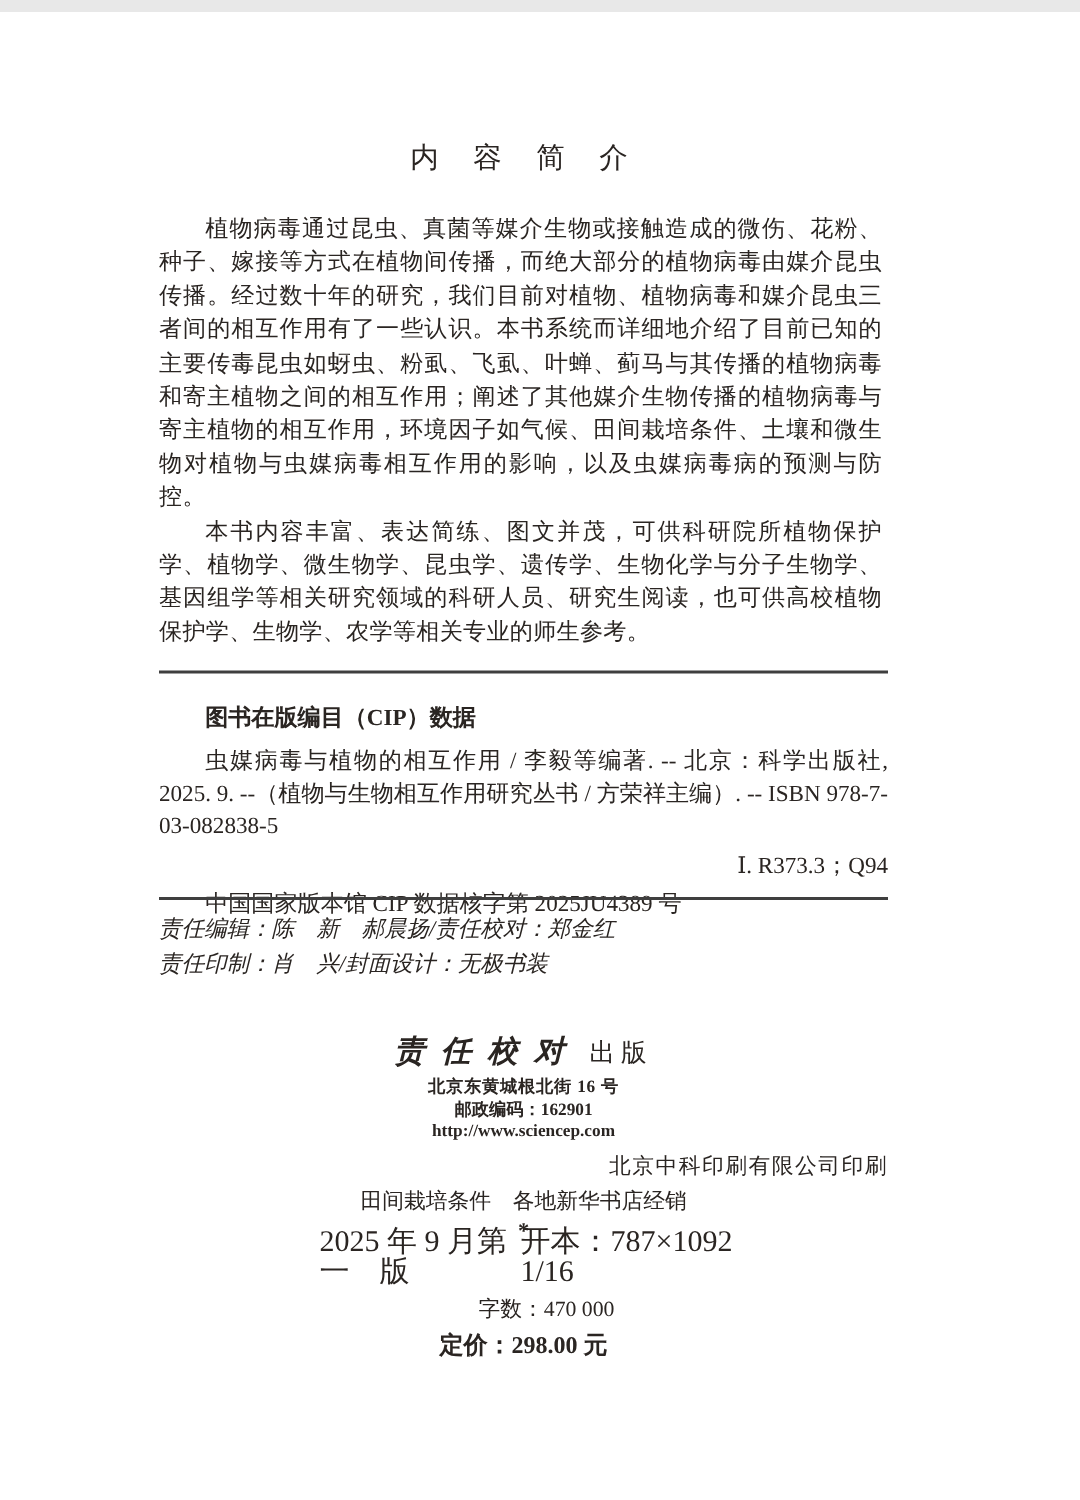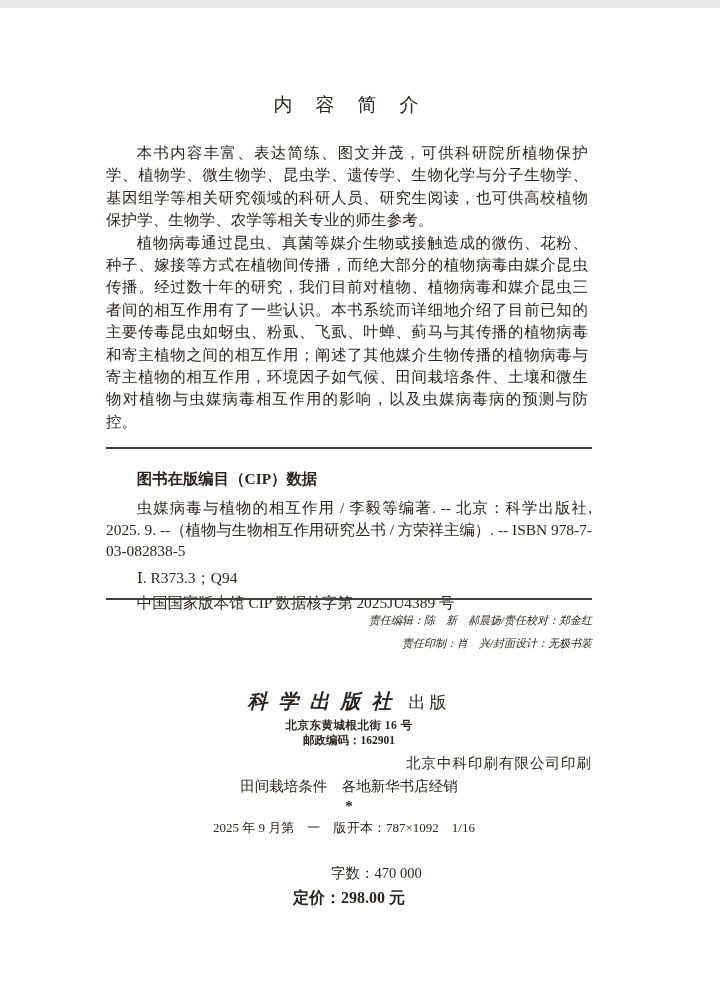--- a/index.html
+++ b/index.html
@@ -66,35 +66,36 @@
   .cip-entry {
     margin: 7px 0 0 0;
     text-indent: 2em;
     text-align: justify;
     line-height: 21.5px;
   }
   .cip-class {
     margin: 5px 0 0 0;
     text-indent: 2em;
     line-height: 21px;
+    text-align: right;
   }
   .cip-registry {
     margin: 4px 0 0 0;
     text-indent: 2em;
     line-height: 21px;
   }
   
   .staff {
     position: absolute;
     left: 106px;
     top: 601px;
     width: 486px;
-    text-align: right;
+    text-align: left;
     font-style: italic;
-    font-size: 11px;
+    font-size: 15px;
     line-height: 22.5px;
   }
   .staff p { margin: 0; }
   
   .publisher {
     position: absolute;
     left: 106px;
     top: 682px;
     width: 486px;
     text-align: center;
@@ -151,35 +152,35 @@
     font-size: 15px;
     font-weight: 700;
     line-height: 15px;
   }
   
   .imprint {
     position: absolute;
     left: 213px;
     top: 810px;
     width: 320px;
-    font-size: 13px;
+    font-size: 20px;
   }
   .imprint-row {
     display: flex;
     line-height: 20px;
     margin-bottom: 3px;
   }
   .im-left {
     display: inline-block;
     width: 134px;
     flex: 0 0 134px;
   }
   .wordcount {
     position: absolute;
-    left: 331px;
+    left: 319px;
     top: 856px;
     margin: 0;
     font-size: 14.5px;
     line-height: 18px;
   }
   .pricing {
     position: absolute;
     left: 106px;
     top: 880px;
     width: 486px;
@@ -197,44 +198,45 @@
     line-height: 20px;
   }
 </style>
 </head>
 <body>
 
 <div class="page">
 
   <section class="intro">
     <h1 class="intro-title">内　容　简　介</h1>
+    <p class="body-para">植物病毒通过昆虫、真菌等媒介生物或接触造成的微伤、花粉、种子、嫁接等方式在植物间传播，而绝大部分的植物病毒由媒介昆虫传播。经过数十年的研究，我们目前对植物、植物病毒和媒介昆虫三者间的相互作用有了一些认识。本书系统而详细地介绍了目前已知的主要传毒昆虫如蚜虫、粉虱、飞虱、叶蝉、蓟马与其传播的植物病毒和寄主植物之间的相互作用；阐述了其他媒介生物传播的植物病毒与寄主植物的相互作用，环境因子如气候、田间栽培条件、土壤和微生物对植物与虫媒病毒相互作用的影响，以及虫媒病毒病的预测与防控。</p>
     <p class="body-para">本书内容丰富、表达简练、图文并茂，可供科研院所植物保护学、植物学、微生物学、昆虫学、遗传学、生物化学与分子生物学、基因组学等相关研究领域的科研人员、研究生阅读，也可供高校植物保护学、生物学、农学等相关专业的师生参考。</p>
-    <p class="body-para">植物病毒通过昆虫、真菌等媒介生物或接触造成的微伤、花粉、种子、嫁接等方式在植物间传播，而绝大部分的植物病毒由媒介昆虫传播。经过数十年的研究，我们目前对植物、植物病毒和媒介昆虫三者间的相互作用有了一些认识。本书系统而详细地介绍了目前已知的主要传毒昆虫如蚜虫、粉虱、飞虱、叶蝉、蓟马与其传播的植物病毒和寄主植物之间的相互作用；阐述了其他媒介生物传播的植物病毒与寄主植物的相互作用，环境因子如气候、田间栽培条件、土壤和微生物对植物与虫媒病毒相互作用的影响，以及虫媒病毒病的预测与防控。</p>
   </section>
 
   <div class="rule rule-top"></div>
 
   <section class="cip">
     <p class="cip-heading">图书在版编目（CIP）数据</p>
     <p class="cip-entry">虫媒病毒与植物的相互作用 / 李毅等编著. -- 北京：科学出版社, 2025. 9. --（植物与生物相互作用研究丛书 / 方荣祥主编）. -- ISBN 978-7-03-082838-5</p>
     <p class="cip-class">Ⅰ. R373.3；Q94</p>
     <p class="cip-registry">中国国家版本馆 CIP 数据核字第 2025JU4389 号</p>
   </section>
 
   <div class="rule rule-bottom"></div>
 
   <section class="staff">
     <p>责任编辑：陈　新　郝晨扬/责任校对：郑金红</p>
     <p>责任印制：肖　兴/封面设计：无极书装</p>
   </section>
 
   <section class="publisher">
-    <p class="brand-line"><span class="brand">科学出版社</span><span class="brand-suffix">出版</span></p>
+    <p class="brand-line"><span class="brand">责任校对</span><span class="brand-suffix">出版</span></p>
     <p class="pub-addr">北京东黄城根北街 16 号</p>
     <p class="pub-post">邮政编码：162901</p>
+    <p class="pub-url">http://www.sciencep.com</p>
     <p class="pub-printer">北京中科印刷有限公司印刷</p>
     <p class="pub-dist">田间栽培条件　各地新华书店经销</p>
     <p class="pub-star">*</p>
   </section>
 
   <section class="imprint">
     <div class="imprint-row">
       <span class="im-left">2025 年 9 月第　一　版</span>
       <span>开本：787×1092　1/16</span>
     </div>

